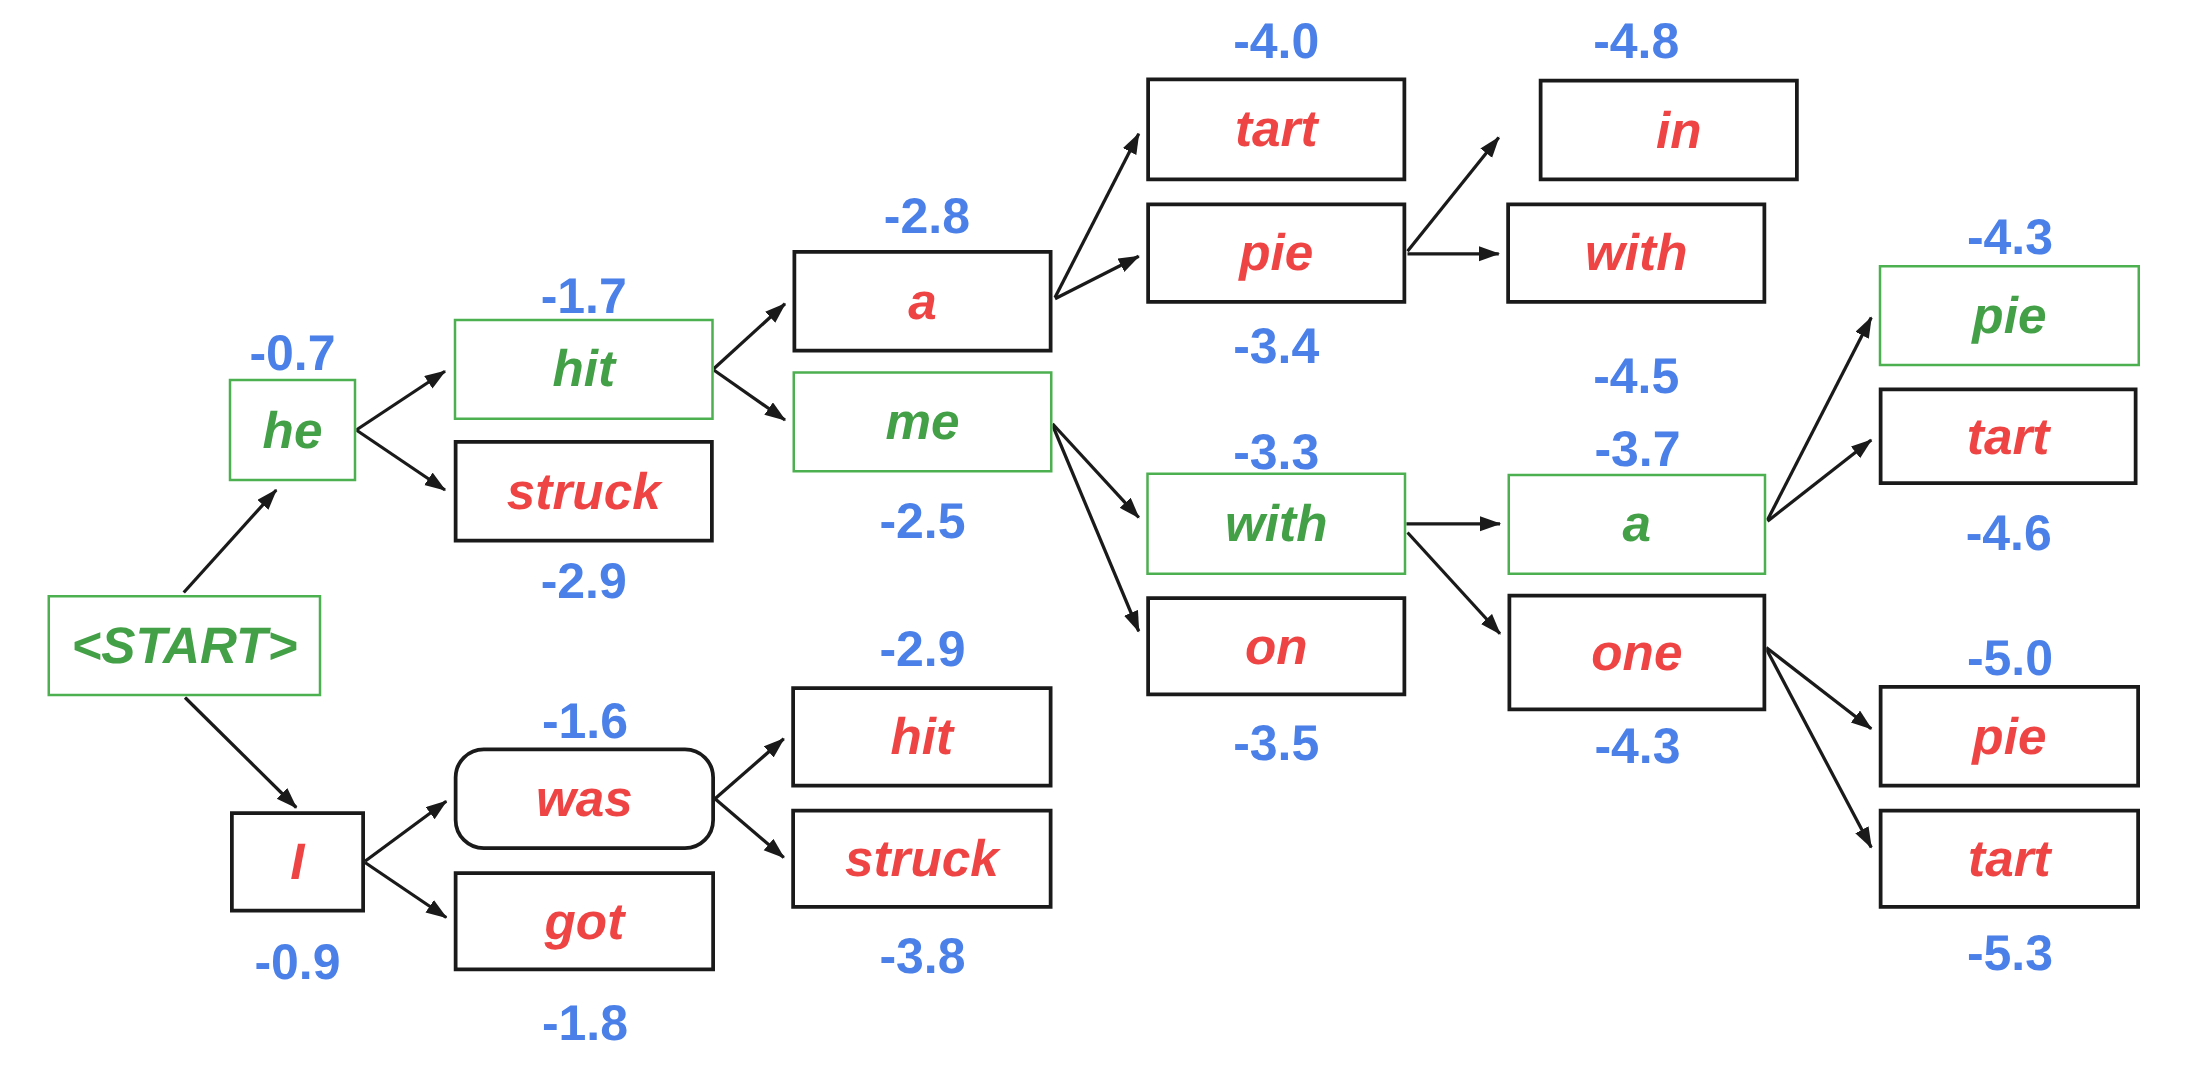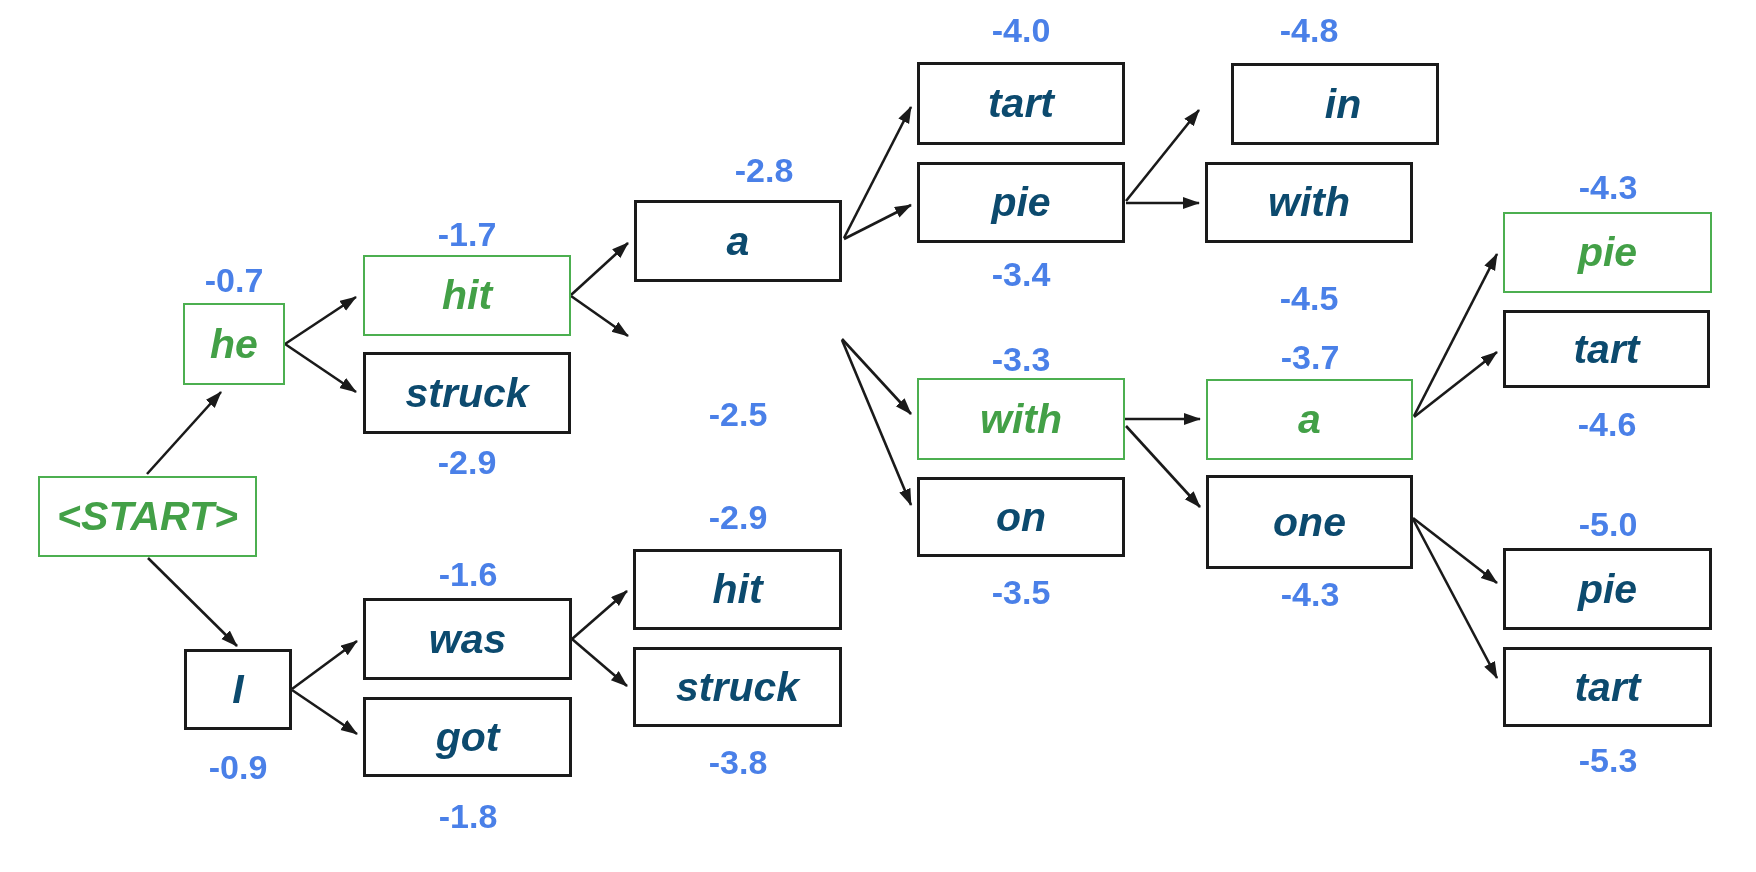--- a/index.html
+++ b/index.html
@@ -22,33 +22,33 @@
     box-sizing: border-box;
     border: 3px solid #1a1a1a;
     background: #ffffff;
     display: flex;
     align-items: center;
     justify-content: center;
     font-style: italic;
     font-weight: 600;
     font-size: 41px;
     line-height: 1;
-    color: #0c4a6e;
+    color: #ef4444;
     white-space: nowrap;
   }
   .node.selected {
     border: 2.5px solid #4caf50;
     color: #43a047;
   }
   .score {
     position: absolute;
     width: 100px;
     text-align: center;
     font-weight: 600;
-    font-size: 34px;
+    font-size: 40px;
     line-height: 1;
     color: #4a80e8;
     white-space: nowrap;
   }
 </style>
 </head>
 <body>
 
 <div class="stage">
 
@@ -82,23 +82,24 @@
       <line x1="1413" y1="518" x2="1497" y2="583" marker-end="url(#arrow)"></line>
       <line x1="1413" y1="519" x2="1497" y2="678" marker-end="url(#arrow)"></line>
     </g>
   </svg>
 
   <div class="node selected" style="left:183px;  top:303px; width:102px; height:82px;">he</div>
   <div class="node selected" style="left:38px;   top:476px; width:219px; height:81px;">&lt;START&gt;</div>
   <div class="node" style="left:184px;  top:649px; width:108px; height:81px;">I</div>
   <div class="node selected" style="left:363px;  top:255px; width:208px; height:81px;">hit</div>
   <div class="node" style="left:363px;  top:352px; width:208px; height:82px;">struck</div>
-  <div class="node" style="left:363px;  top:598px; width:209px; height:82px;">was</div>
+  <div class="node" style="left:363px;  top:598px; width:209px; height:82px;border-radius:24px;">was</div>
   <div class="node" style="left:363px;  top:697px; width:209px; height:80px;">got</div>
   <div class="node" style="left:634px;  top:200px; width:208px; height:82px;">a</div>
+  <div class="node selected" style="left:634px;  top:297px; width:208px; height:81px;">me</div>
   <div class="node" style="left:633px;  top:549px; width:209px; height:81px;">hit</div>
   <div class="node" style="left:633px;  top:647px; width:209px; height:80px;">struck</div>
   <div class="node" style="left:917px;  top:62px;  width:208px; height:83px;">tart</div>
   <div class="node" style="left:917px;  top:162px; width:208px; height:81px;">pie</div>
   <div class="node selected" style="left:917px;  top:378px; width:208px; height:82px;">with</div>
   <div class="node" style="left:917px;  top:477px; width:208px; height:80px;">on</div>
   <div class="node" style="left:1231px; top:63px;  width:208px; height:82px;padding-left:16px;">in</div>
   <div class="node" style="left:1205px; top:162px; width:208px; height:81px;">with</div>
   <div class="node selected" style="left:1206px; top:379px; width:207px; height:81px;">a</div>
   <div class="node" style="left:1206px; top:475px; width:207px; height:94px;">one</div>
@@ -106,21 +107,21 @@
   <div class="node" style="left:1503px; top:310px; width:207px; height:78px;">tart</div>
   <div class="node" style="left:1503px; top:548px; width:209px; height:82px;">pie</div>
   <div class="node" style="left:1503px; top:647px; width:209px; height:80px;">tart</div>
 
   <div class="score" style="left:184px;  top:263px;">-0.7</div>
   <div class="score" style="left:188px;  top:750px;">-0.9</div>
   <div class="score" style="left:417px;  top:203px;margin-top:14px;">-1.7</div>
   <div class="score" style="left:417px;  top:445px;">-2.9</div>
   <div class="score" style="left:418px;  top:557px;">-1.6</div>
   <div class="score" style="left:418px;  top:799px;">-1.8</div>
-  <div class="score" style="left:714px;  top:153px;">-2.8</div>
+  <div class="score" style="left:676px;  top:153px;text-align:right;">-2.8</div>
   <div class="score" style="left:688px;  top:397px;">-2.5</div>
   <div class="score" style="left:688px;  top:500px;">-2.9</div>
   <div class="score" style="left:688px;  top:745px;">-3.8</div>
   <div class="score" style="left:971px;  top:13px;">-4.0</div>
   <div class="score" style="left:971px;  top:257px;">-3.4</div>
   <div class="score" style="left:971px;  top:342px;">-3.3</div>
   <div class="score" style="left:971px;  top:575px;">-3.5</div>
   <div class="score" style="left:1259px; top:13px;">-4.8</div>
   <div class="score" style="left:1259px; top:257px;margin-top:24px;">-4.5</div>
   <div class="score" style="left:1260px; top:340px;">-3.7</div>

